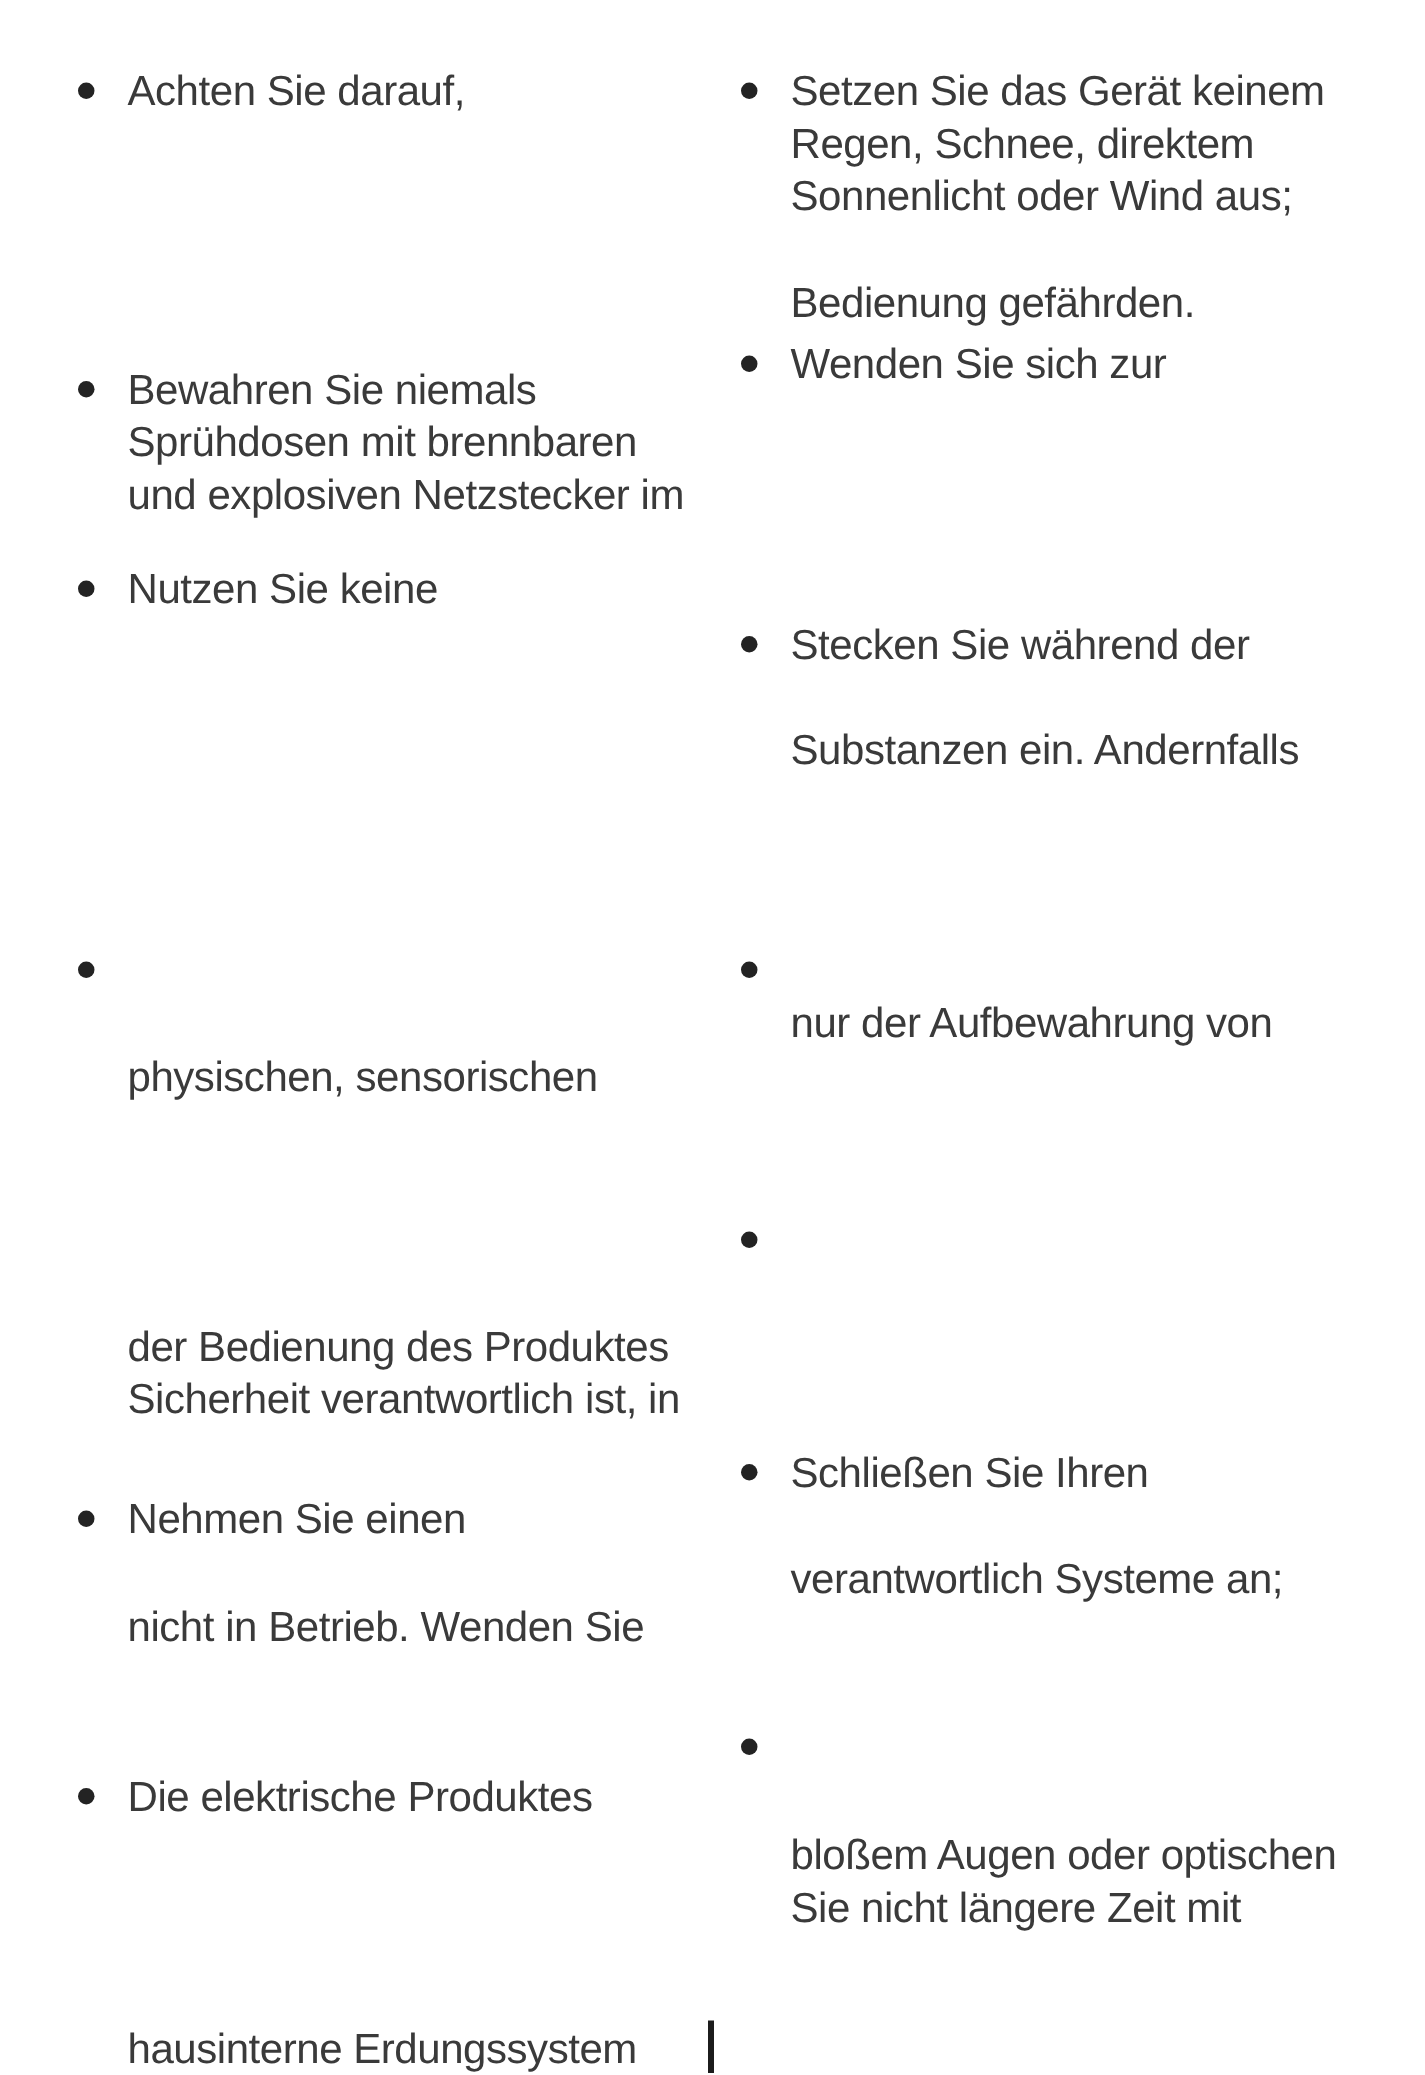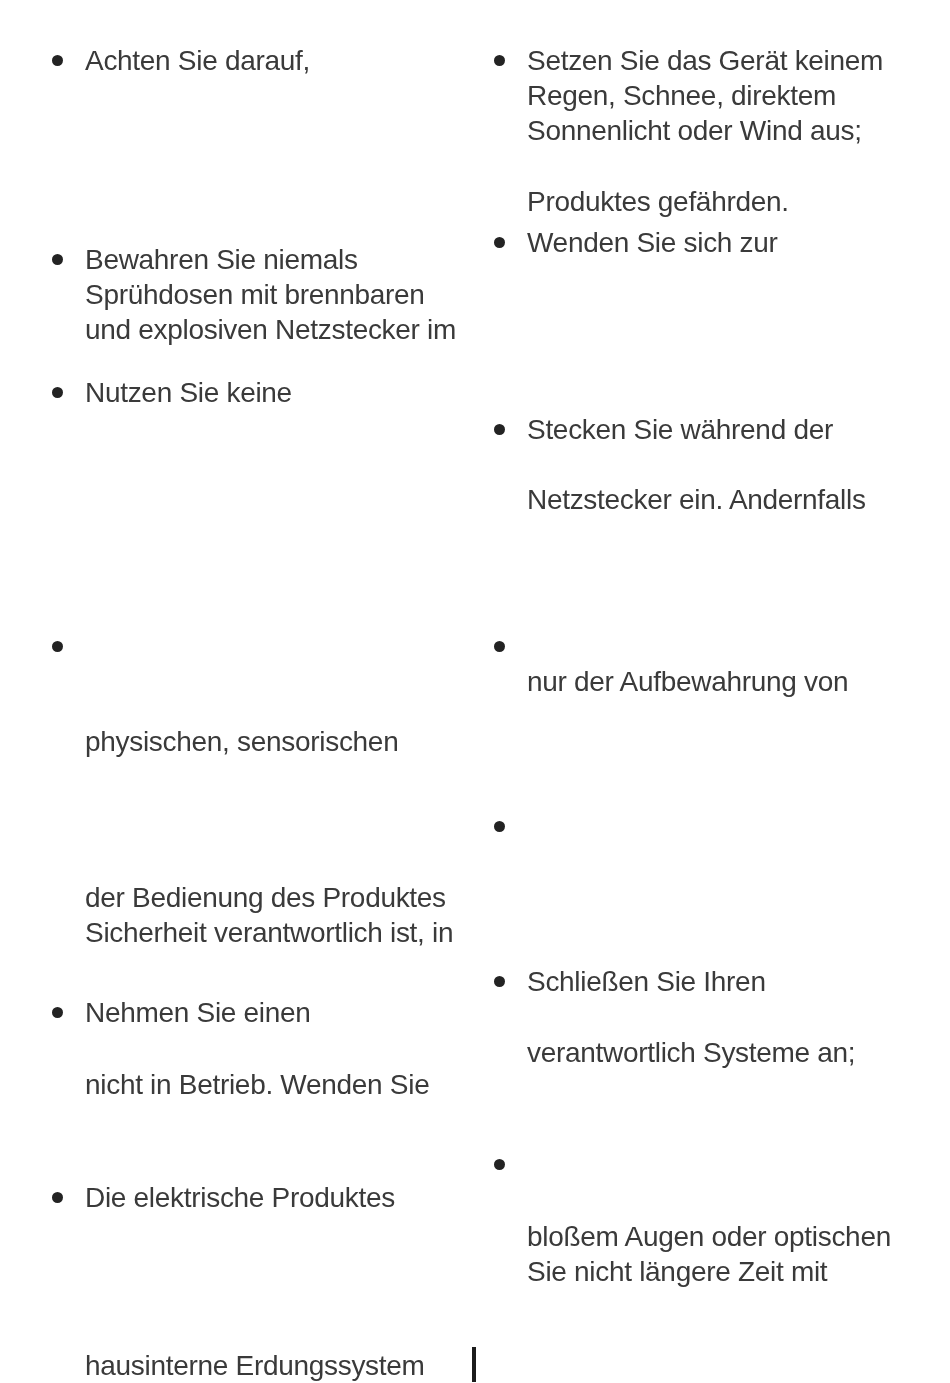--- a/index.html
+++ b/index.html
@@ -67,21 +67,21 @@
     <div class="item" style="top:375px">
       <span class="bullet"></span>
       <div class="line">Nutzen Sie keine</div>
     </div>
 
     <div class="item" style="top:629px">
       <span class="bullet"></span>
       <div class="line"></div>
     </div>
 
-    <div class="item no-bullet" style="top:724px">
+    <div class="item no-bullet" style="top:700px">
 
       <div class="line">physischen, sensorischen</div>
     </div>
 
     <div class="item no-bullet" style="top:880px">
 
       <div class="line">der Bedienung des Produktes</div>
       <div class="line">Sicherheit verantwortlich ist, in</div>
     </div>
 
@@ -111,36 +111,36 @@
 
     <div class="item" style="top:43px">
       <span class="bullet"></span>
       <div class="line">Setzen Sie das Gerät keinem</div>
       <div class="line">Regen, Schnee, direktem</div>
       <div class="line">Sonnenlicht oder Wind aus;</div>
     </div>
 
     <div class="item no-bullet" style="top:184px">
 
-      <div class="line">Produktes gefährden.</div>
+      <div class="line">Bedienung gefährden.</div>
     </div>
 
     <div class="item" style="top:225px">
       <span class="bullet"></span>
       <div class="line">Wenden Sie sich zur</div>
     </div>
 
     <div class="item" style="top:412px">
       <span class="bullet"></span>
       <div class="line">Stecken Sie während der</div>
     </div>
 
     <div class="item no-bullet" style="top:482px">
 
-      <div class="line">Netzstecker ein. Andernfalls</div>
+      <div class="line">Substanzen ein. Andernfalls</div>
     </div>
 
     <div class="item" style="top:629px">
       <span class="bullet"></span>
       <div class="line"></div>
       <div class="line">nur der Aufbewahrung von</div>
     </div>
 
     <div class="item" style="top:809px">
       <span class="bullet"></span>

